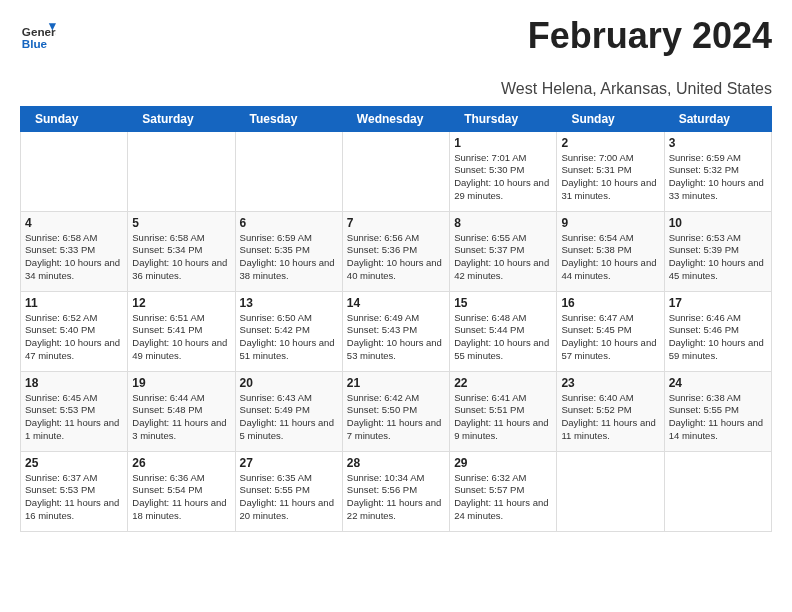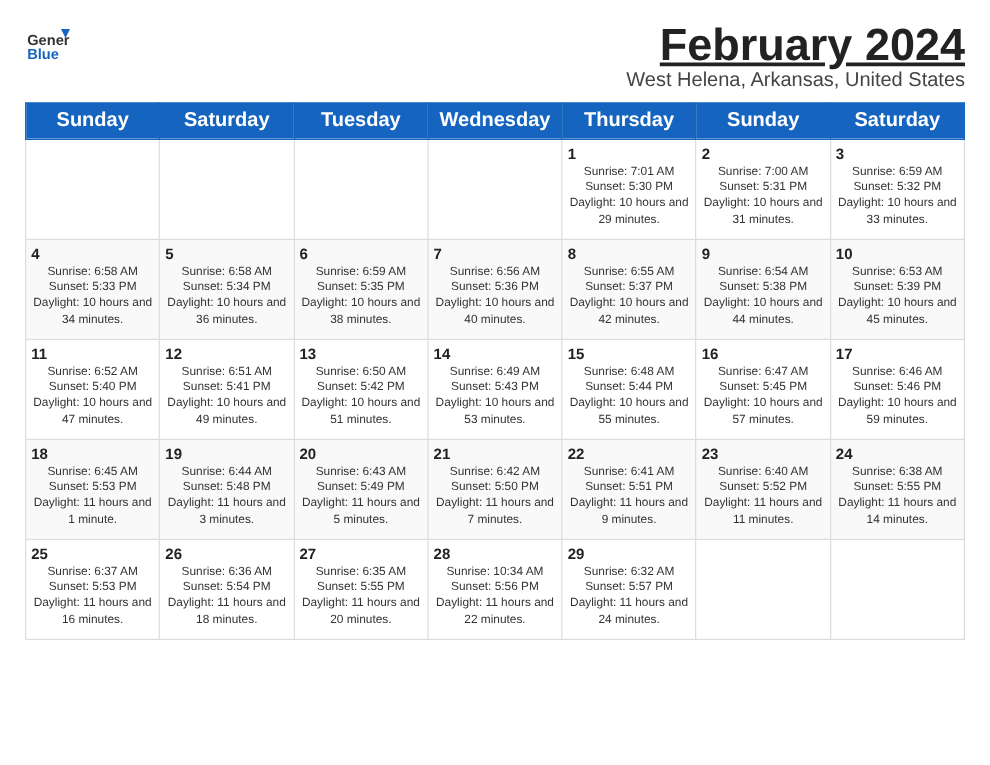--- a/index.html
+++ b/index.html
@@ -29,40 +29,40 @@
       margin-right: 4px;
     }
     .title-area {
       text-align: right;
     }
     .month-title {
       font-size: 36px;
       font-weight: bold;
       color: #222;
       line-height: 1.1;
-      text-decoration: underline;
     }
     .location-title {
       font-size: 16px;
       color: #444;
       font-weight: normal;
+      margin-top: 24px;
     }
     table {
       width: 100%;
       border-collapse: collapse;
       margin-top: 8px;
       table-layout: fixed;
     }
     thead tr th {
       background-color: #1565c0;
       color: #fff;
-      font-size: 16px;
+      font-size: 12px;
       font-weight: bold;
-      padding: 5px 4px;
-      text-align: center;
+      padding: 5px 14px;
+      text-align: left;
       border: 1px solid #1565c0;
     }
     tbody tr td {
       vertical-align: top;
       padding: 4px 4px;
       border: 1px solid #ddd;
       font-size: 10px;
       color: #333;
       height: 80px;
       background: #fff;
@@ -74,21 +74,20 @@
       font-size: 12px;
       font-weight: bold;
       color: #222;
       display: block;
       margin-bottom: 2px;
     }
     .day-info {
       font-size: 9.5px;
       color: #333;
       line-height: 1.35;
-      text-align: center;
     }
     td.empty {
       background: #fff;
     }
   </style>
 </head>
 <body>
 
 <div class="header-logo">
   <div class="logo">

